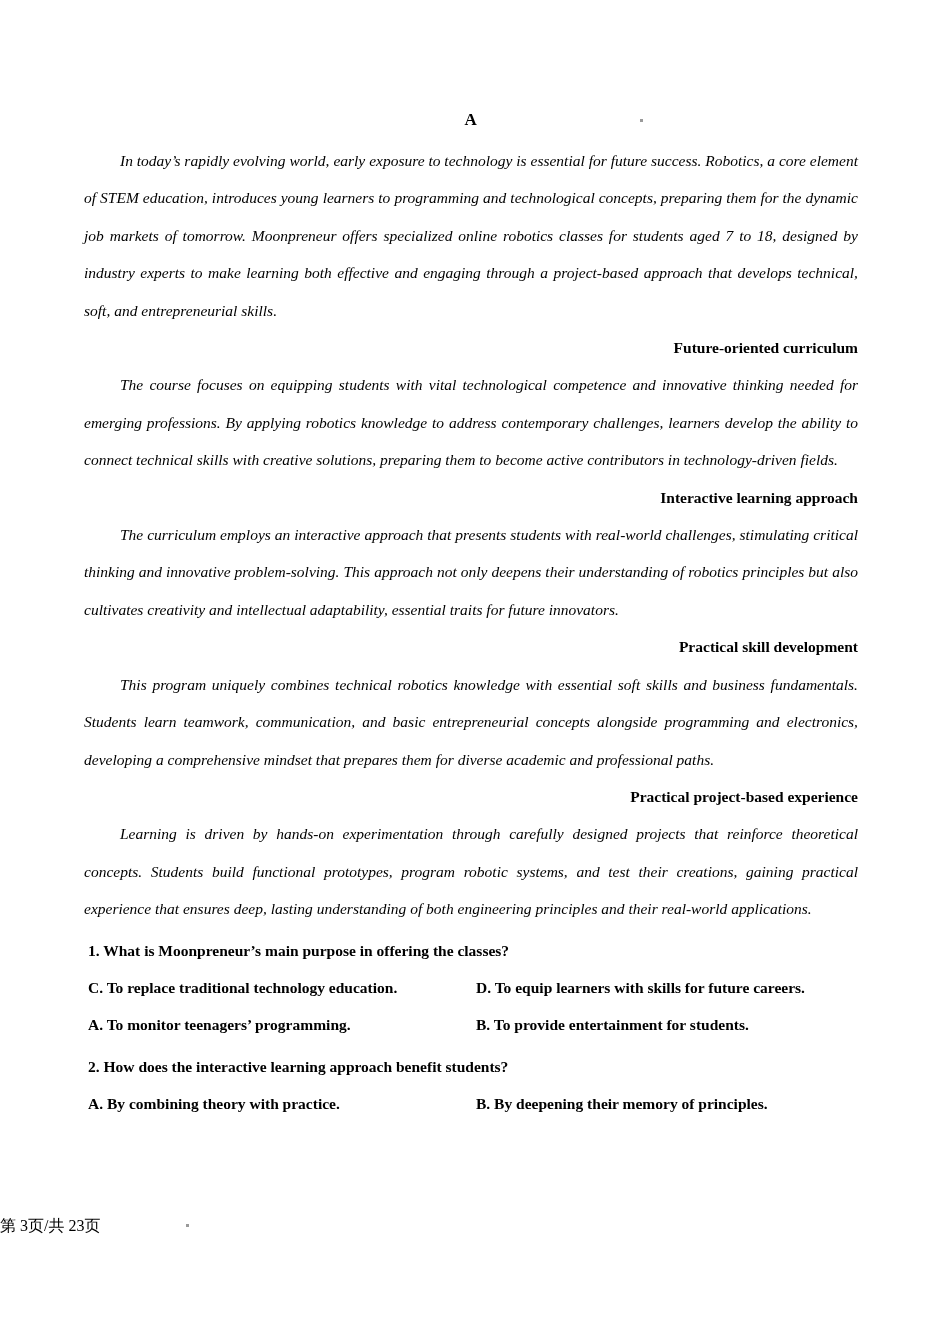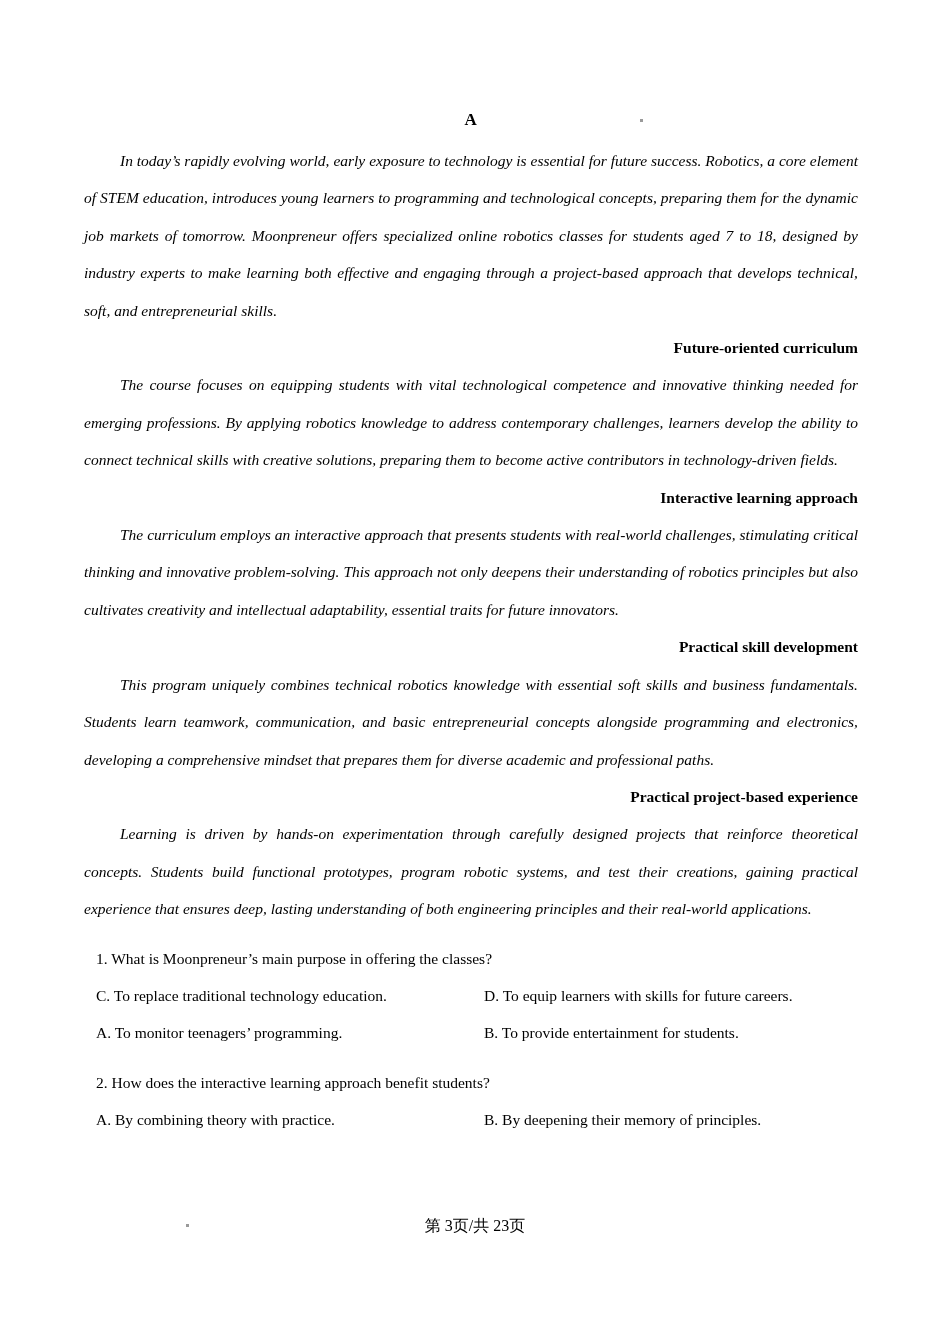--- a/index.html
+++ b/index.html
@@ -56,21 +56,22 @@
     font-style: italic;
   }
   h3.sub-head {
     margin: 0;
     font-size: 15.5px;
     line-height: 37.4px;
     font-weight: bold;
     text-align: right;
   }
   .question-block {
-    margin: 12px;
+    margin: 4px;
+    font-weight: bold;
   }
   p.question-stem {
     margin: 0;
     font-size: 15.5px;
     line-height: 37.4px;
     text-align: left;
   }
   .options-row {
     display: flex;
     font-size: 15.5px;
@@ -81,21 +82,21 @@
     flex: 0 0 388px;
   }
   .opt-right {
     flex: 1 1 auto;
   }
   .footer {
     position: absolute;
     left: 0;
     top: 1214px;
     width: 950px;
-    text-align: center;
+    text-align: left;
     font-size: 16px;
     line-height: 24px;
     font-family: "Liberation Serif", "DejaVu Serif", serif;
   }
   .footer-inner {
     display: inline-block;
   }
 </style>
 </head>
 <body>

